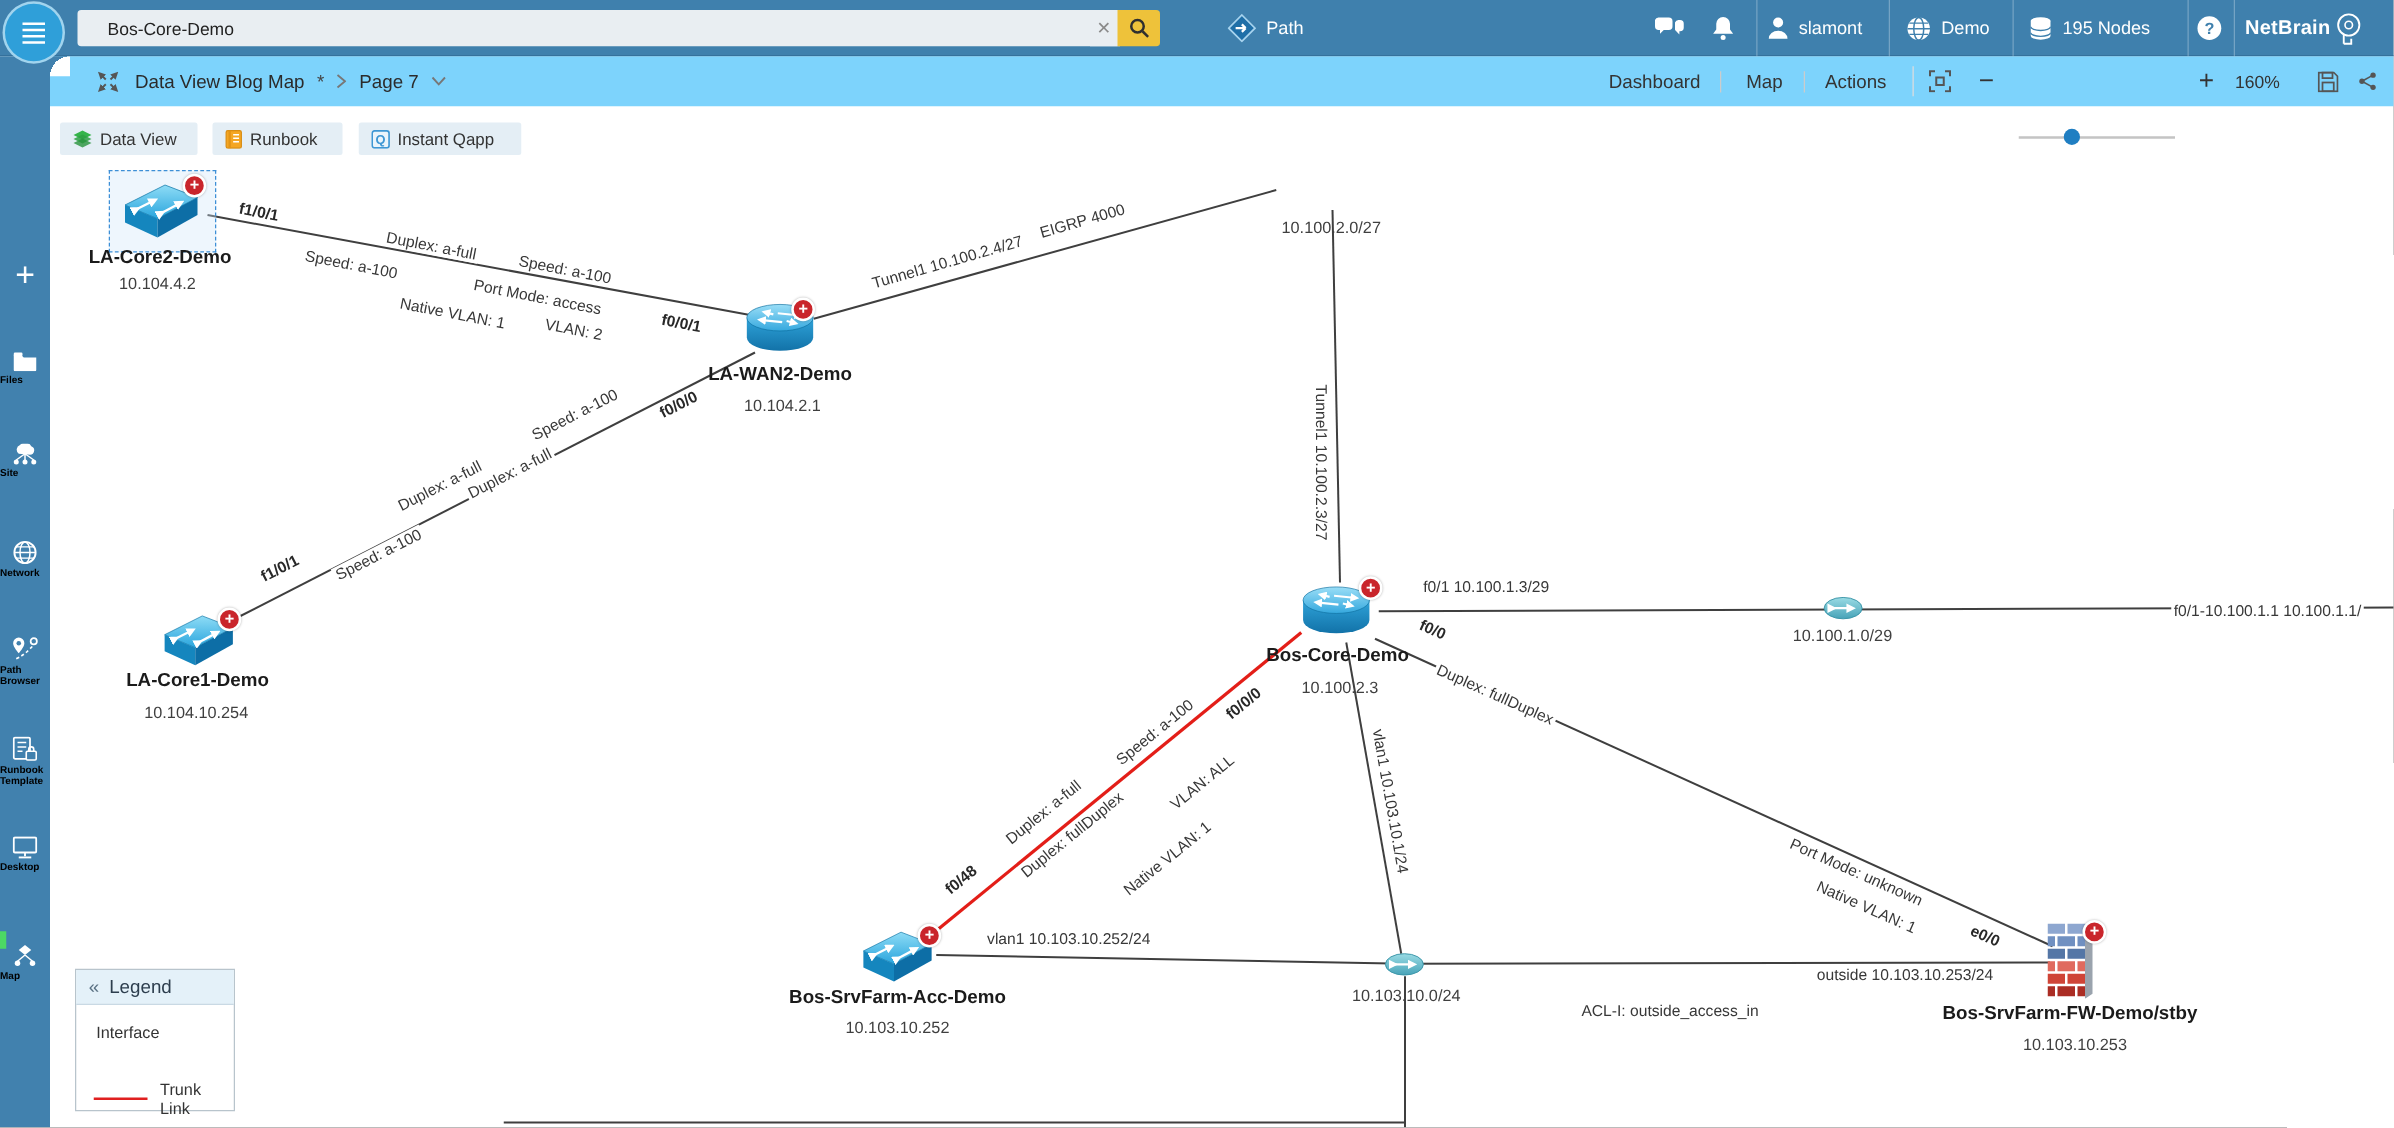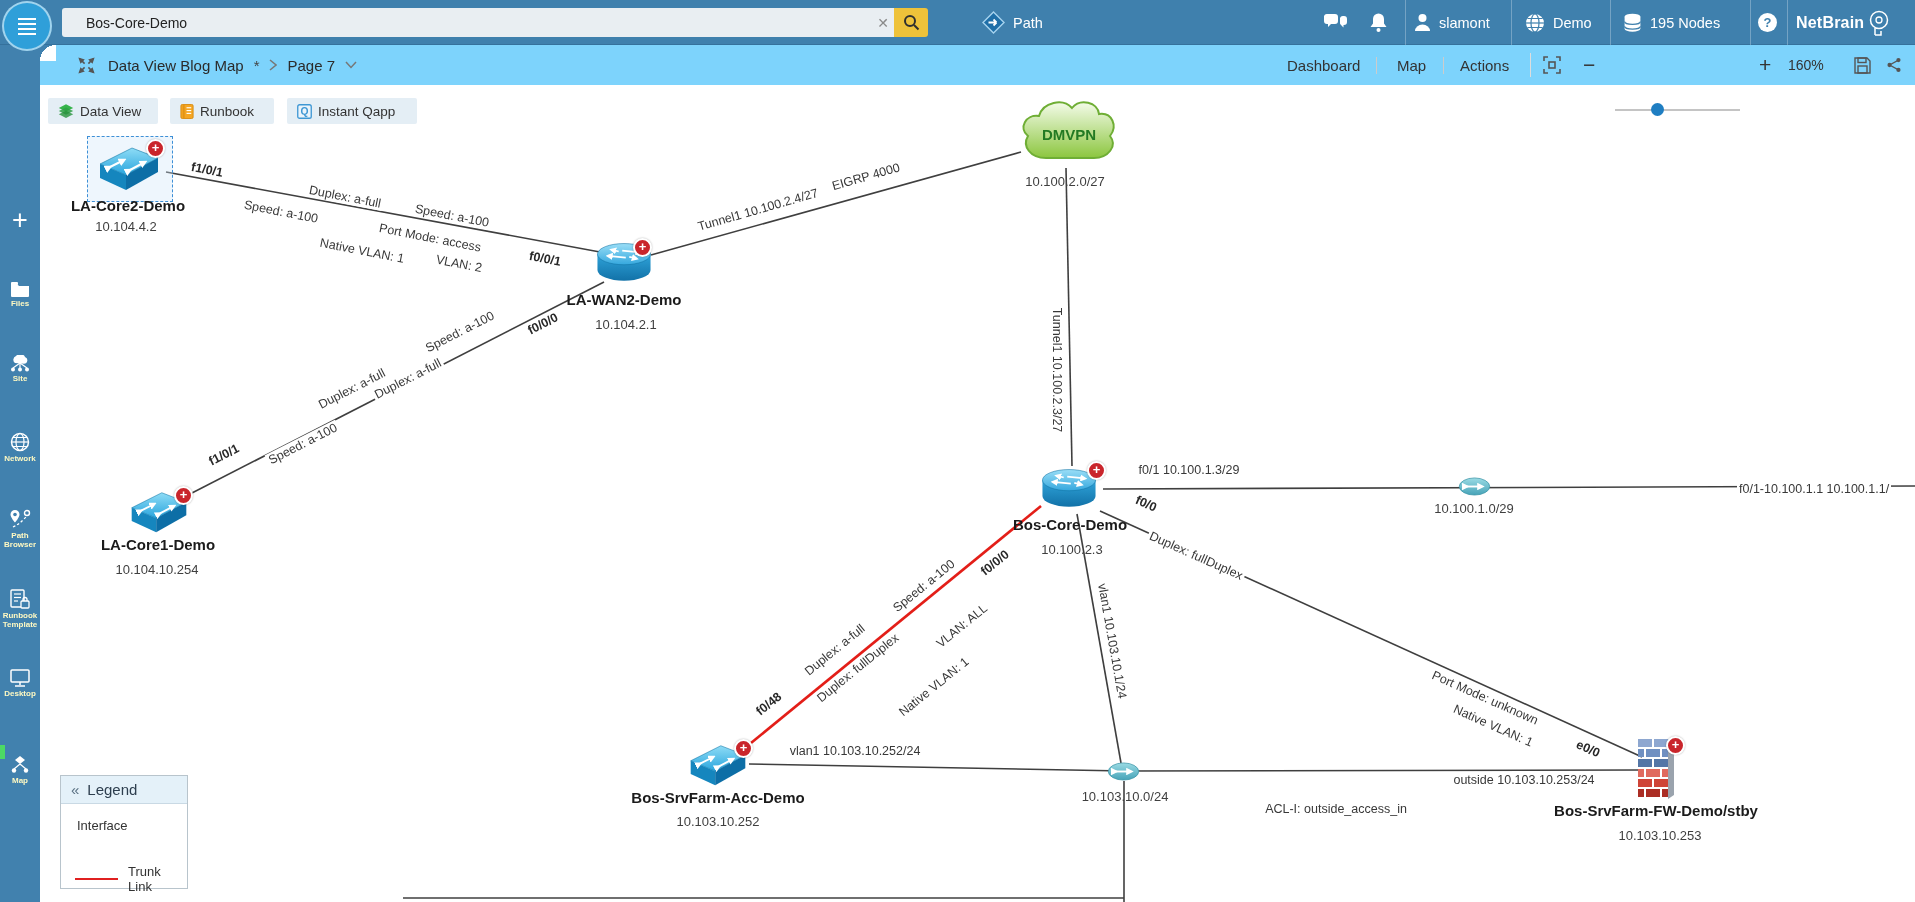--- a/index.html
+++ b/index.html
@@ -26,21 +26,21 @@
   .mapbar{position:absolute;left:40px;top:45px;width:1875px;height:40px;background:#7dd3fc;z-index:8;}
   .mb-item{position:absolute;top:0;height:40px;display:flex;align-items:center;color:#333;
     font-size:15px;gap:6px;}
   .corner{position:absolute;left:40px;top:45px;width:16px;height:16px;z-index:9;
     background:radial-gradient(circle at 100% 100%, #fff 0 16px, #4181ae 16px);}
   .slider-track{position:absolute;left:1575px;top:64px;width:125px;height:2px;background:#c4c4c4;}
   .slider-dot{position:absolute;left:1611px;top:58px;width:13px;height:13px;border-radius:50%;
     background:#1f7ec2;cursor:pointer;}
   
   .sidebar{position:absolute;left:0;top:45px;width:40px;height:857px;background:#4181ae;z-index:9;}
-  .sb-item{position:absolute;left:0;width:40px;text-align:center;color:#fef9c3;cursor:pointer;}
+  .sb-item{position:absolute;left:0;width:40px;text-align:left;color:#000000;cursor:pointer;}
   .sb-item svg{display:block;margin:0 auto 2px;}
   .sb-label{font-size:8px;font-weight:bold;line-height:9px;}
   .sb-plus{position:absolute;left:0;top:160px;width:40px;text-align:center;color:#fff;
     font-size:27px;font-weight:300;line-height:30px;cursor:pointer;}
   .active-dot{position:absolute;left:0;top:700px;width:5px;height:14px;background:#4cd964;}
   
   .links{position:absolute;left:0;top:0;z-index:1;}
   .lbl{position:absolute;white-space:nowrap;font-size:12.5px;color:#383838;background:#fff;
     padding:0 2px;z-index:2;line-height:1.15;}
   .ifc{font-weight:bold;color:#282828;}
@@ -188,32 +188,20 @@
       <g stroke="#fff" stroke-width="2">
         <line x1="15" y1="24" x2="29" y2="17" marker-start="url(#ahw)" marker-end="url(#ahw)"></line>
         <line x1="35" y1="27" x2="50" y2="19" marker-start="url(#ahw)" marker-end="url(#ahw)"></line>
       </g>
     </svg>
   </div>
   <div class="badge" style="left:174px;top:486px;">+</div>
   <div class="devname" style="left:68px;top:536px;width:180px;">LA-Core1-Demo</div>
   <div class="devip" style="left:67px;top:562px;width:180px;">10.104.10.254</div>
 
-  <div class="dev" style="left:1016px;top:92px;">
-    <svg width="104" height="80" viewBox="0 0 104 80">
-      <defs>
-        <linearGradient id="gcl" x1="0" y1="0" x2="0" y2="1">
-          <stop offset="0" stop-color="#f3fbe8"></stop>
-            <stop offset="1" stop-color="#8cc63f"></stop>
-        </linearGradient>
-      </defs>
-      <path d="M30,66 C14,66 6,54 12,44 C2,36 10,22 23,24 C27,10 47,6 56,16 C64,6 82,10 83,22 C96,20 102,34 94,44 C102,54 92,66 78,66 Z" fill="url(#gcl)" stroke="#6fae35" stroke-width="2"></path>
-      <text x="53" y="48" text-anchor="middle" font-size="15" font-weight="bold" fill="#237a23">DMVPN</text>
-    </svg>
-  </div>
   <div class="devip" style="left:975px;top:174px;width:180px;">10.100.2.0/27</div>
 
   <div class="dev" style="left:1040px;top:466px;">
     <svg width="58" height="46" viewBox="0 0 64 52">
       <path d="M2,16 v18 a30,12 0 0 0 60,0 v-18 z" fill="url(#rB)"></path>
       <ellipse cx="32" cy="16" rx="30" ry="12" fill="url(#rT)" stroke="#0d6fa0" stroke-width="0.6"></ellipse>
       <g stroke="#fff" stroke-width="2">
         <line x1="30" y1="12" x2="50" y2="14" marker-end="url(#ahw)"></line>
         <line x1="34" y1="20" x2="14" y2="18" marker-end="url(#ahw)"></line>
         <line x1="26" y1="13" x2="18" y2="11" marker-end="url(#ahw)"></line>

